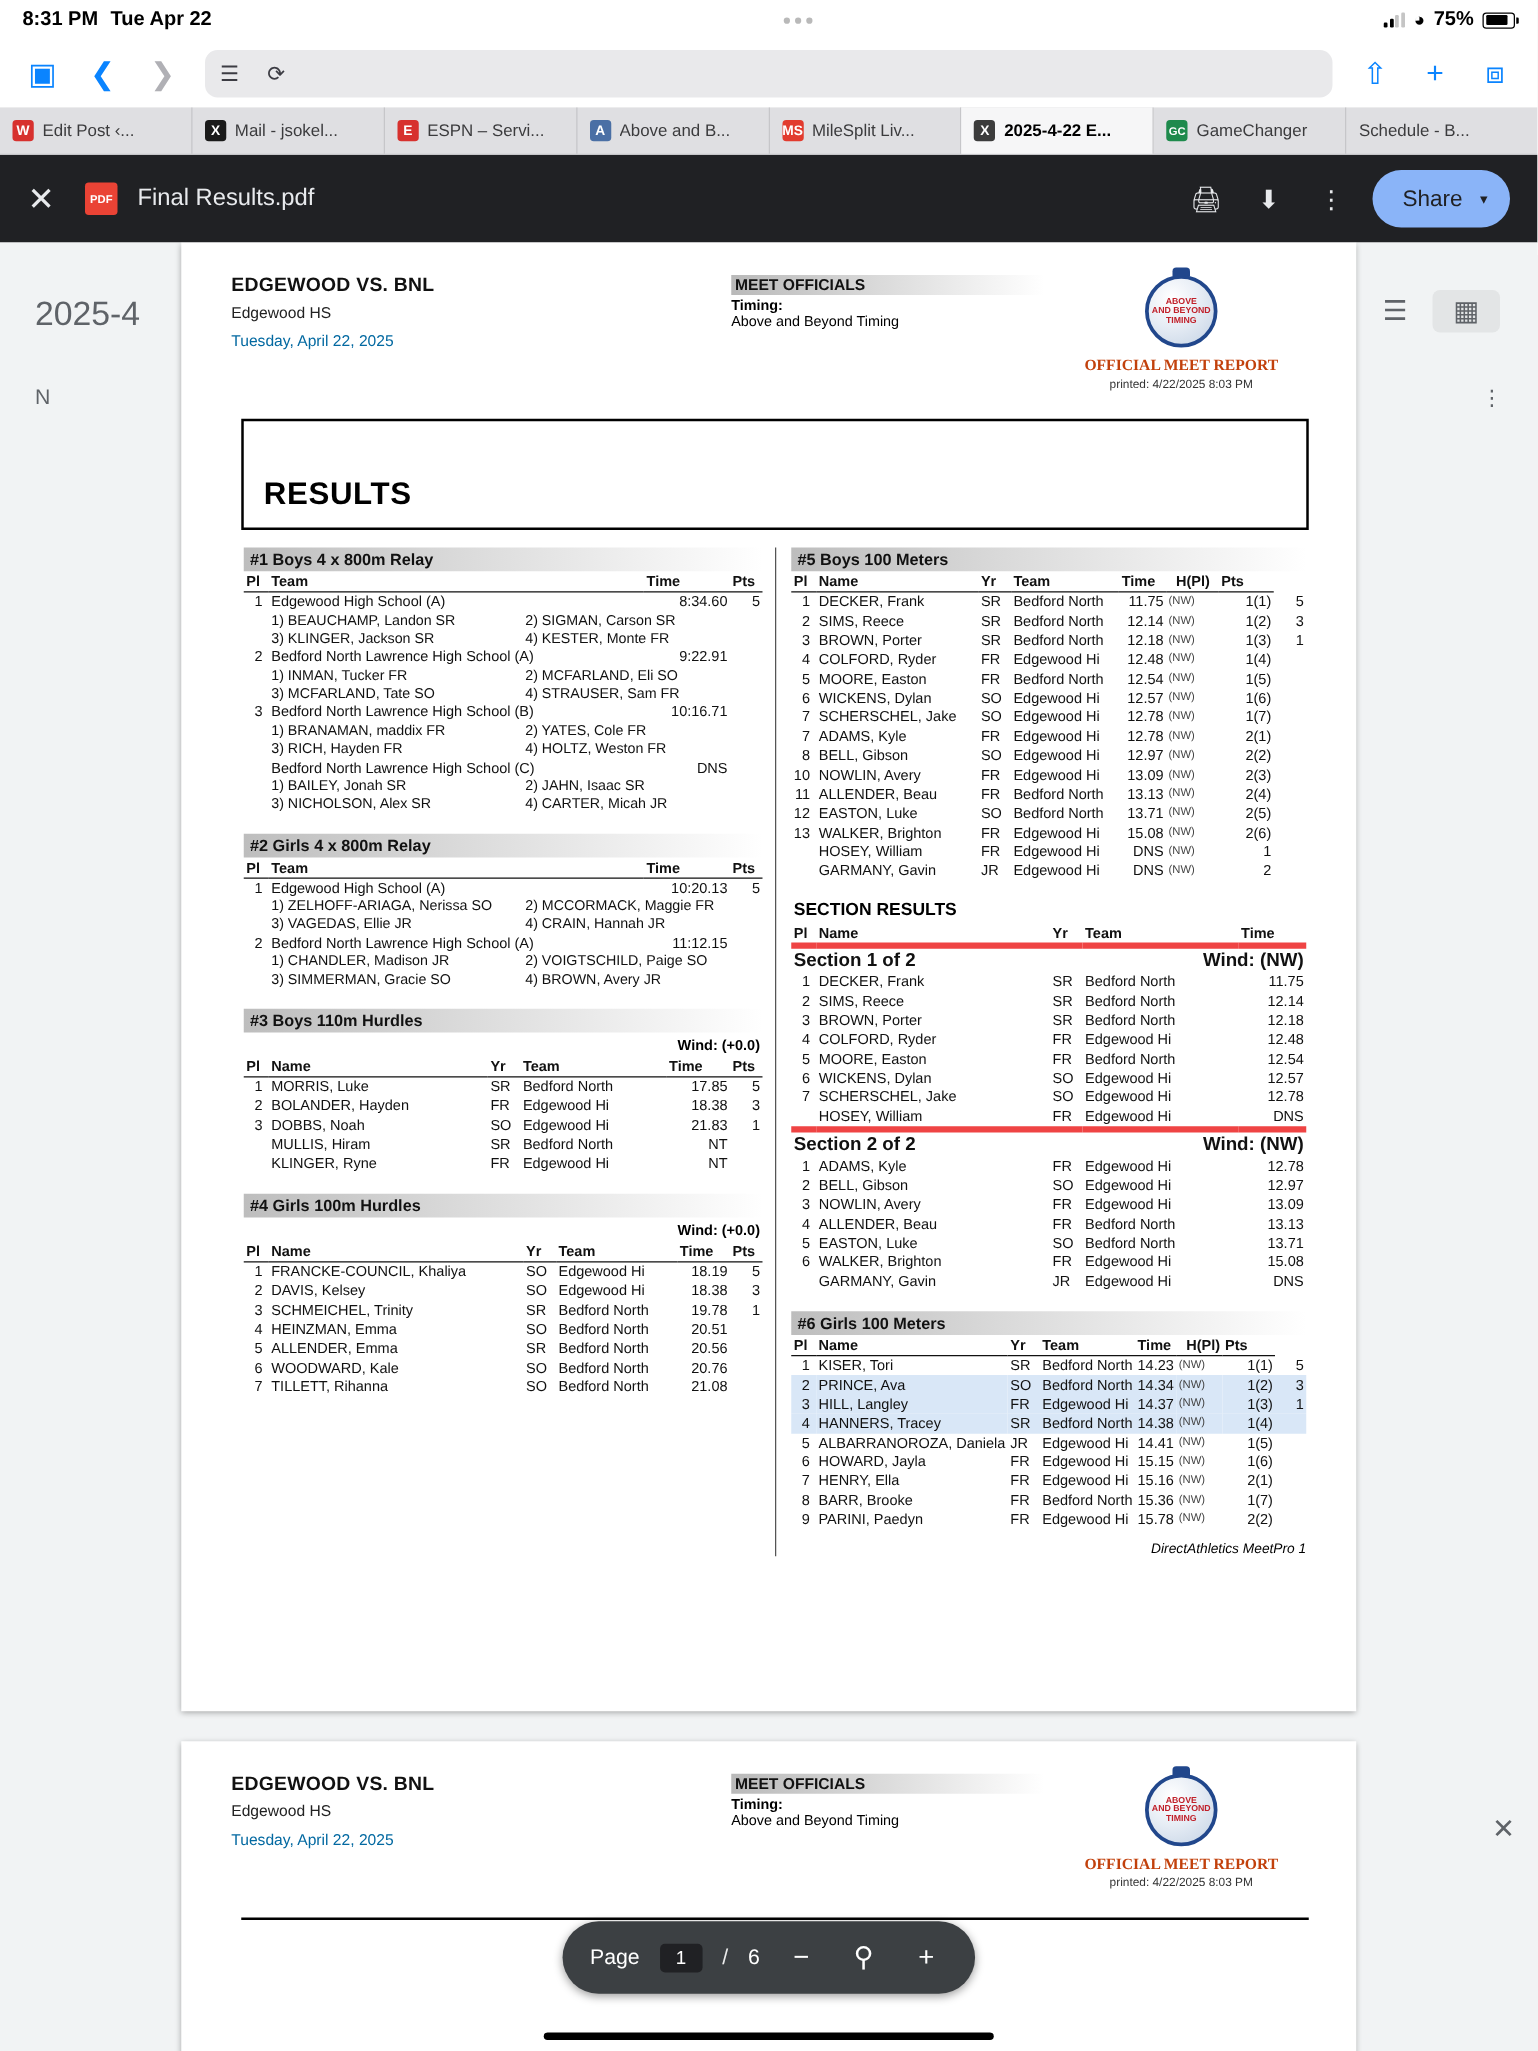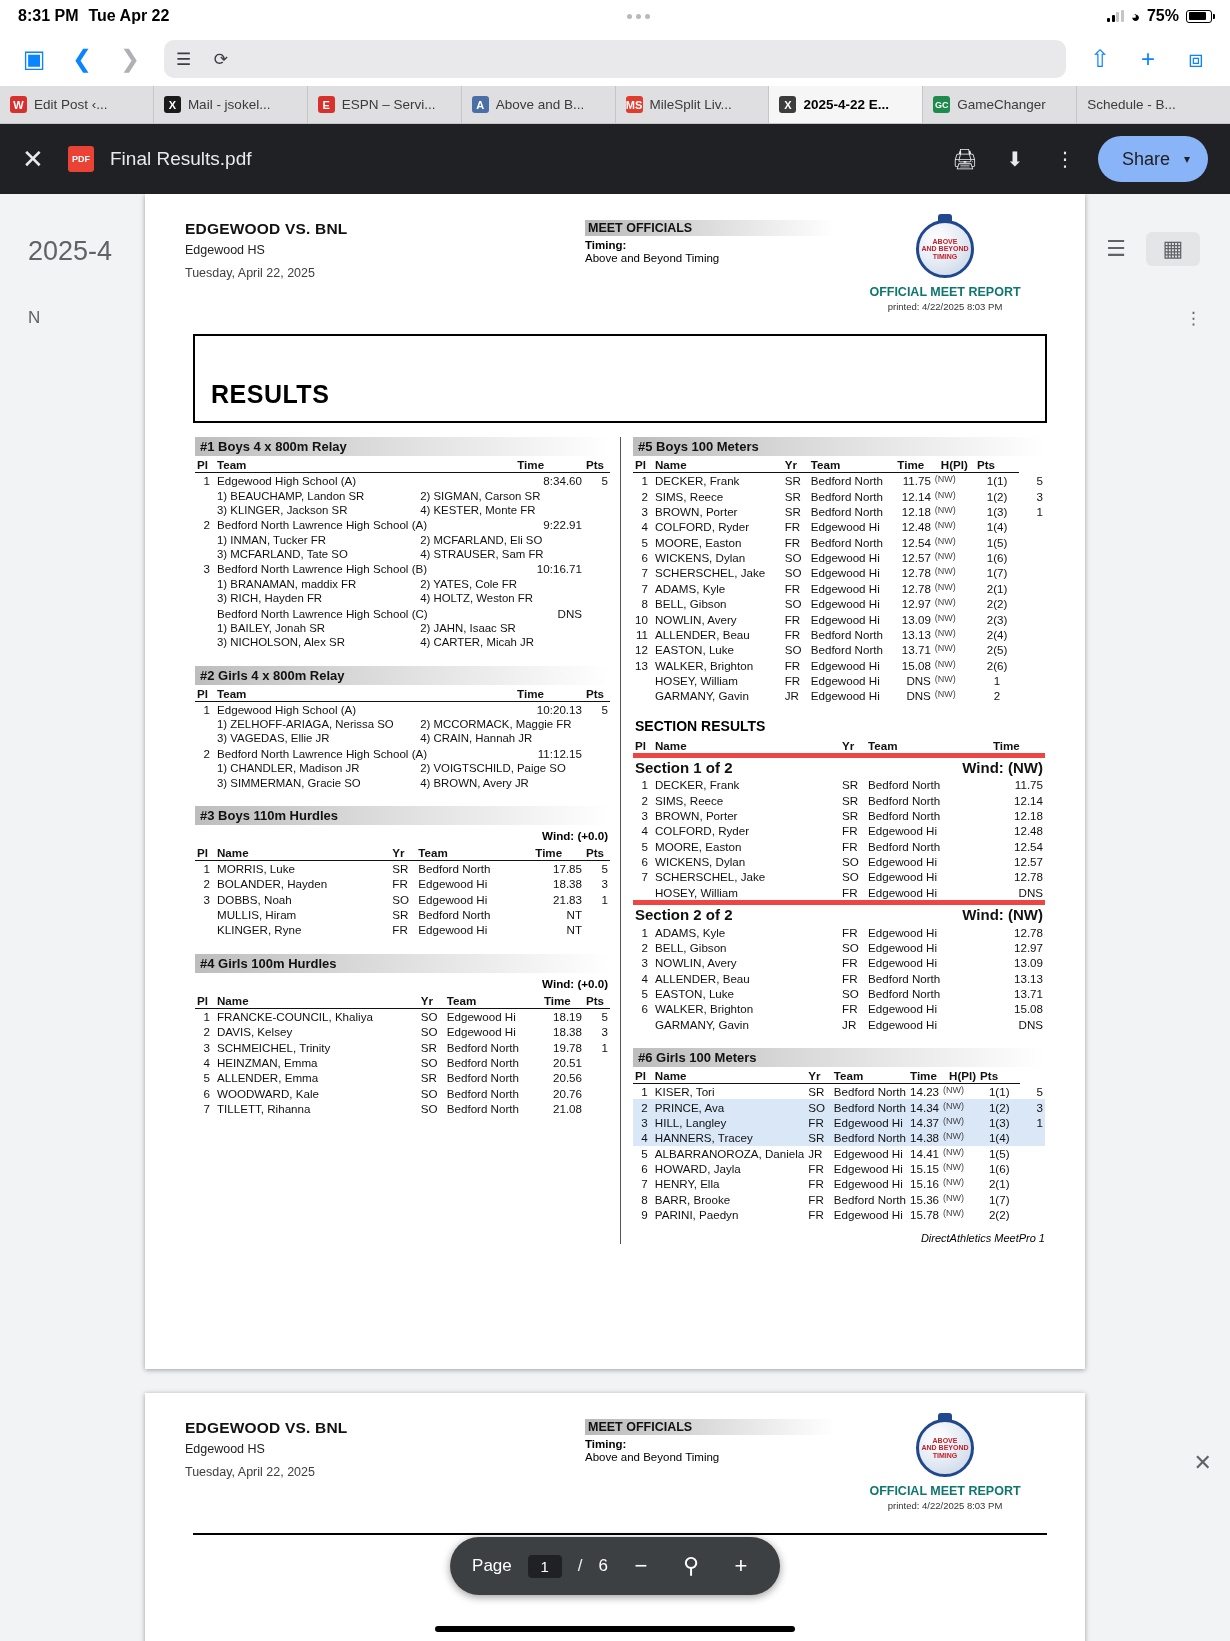--- a/index.html
+++ b/index.html
@@ -116,42 +116,42 @@
     position:relative;
   }
   .page1 { height:1175px; }
   .page2 { height:260px; }
 
   
   .p-head { display:flex; align-items:flex-start; }
   .ph-left { width:400px; }
   .ph-left .meet { font-size:15.5px; font-weight:700; letter-spacing:.2px; color:#111; }
   .ph-left .sub { font-size:12.5px; color:#222; margin-top:5px; }
-  .ph-left .sub2 { font-size:12.5px; color:#404040; margin-top:9px; }
+  .ph-left .sub2 { font-size:12.5px; color:#0369a1; margin-top:9px; }
   .ph-mid { width:250px; }
   .ph-bar {
     font-size:12.5px; font-weight:700; color:#111;
     background:linear-gradient(to right,#b9b9b9,#ffffff);
     padding:1px 3px;
   }
   .ph-mid .t1 { font-size:11.5px; font-weight:700; margin-top:3px;}
   .ph-mid .t2 { font-size:11.5px; margin-top:1px;}
   .ph-right { flex:1; text-align:center; }
   .stopwatch {
     width:58px; height:58px; border-radius:50%;
     background:radial-gradient(circle at 35% 30%, #ffffff 0%, #e7edf5 45%, #c3d2e4 100%);
     border:3px solid #21478c; margin:0 auto; position:relative;
     display:flex; align-items:center; justify-content:center;
     font-size:7px; font-weight:700; color:#c0202a; line-height:1.05; text-align:center;
   }
   .stopwatch::before{
     content:""; position:absolute; top:-9px; left:50%; transform:translateX(-50%);
     width:14px; height:7px; background:#21478c; border-radius:3px 3px 0 0;
   }
-  .ph-right .omr { font-size:12.5px; font-weight:700; margin-top:7px; color:#0f766e;}
+  .ph-right .omr { font-size:12.5px; font-weight:700; margin-top:7px; color:#c2410c;font-family:Liberation Serif, serif;}
   .ph-right .pr  { font-size:9.5px; color:#333; margin-top:2px;}
 
   .results-box {
     margin:22px 8px 0 8px; border:2.5px solid #000; padding:12px 16px;
   }
   .results-box .t { font-size:25px; font-weight:700; letter-spacing:.5px;margin-top:32px; }
 
   
   .cols { display:flex; margin-top:14px; gap:0; }
   .col { width:50%; padding:0 10px; }
@@ -167,21 +167,21 @@
   table.r { width:100%; border-collapse:collapse; font-size:11.6px; color:#111; }
   table.r th {
     font-weight:700; text-align:left; padding:2px 2px 1px 2px;
     border-bottom:1.2px solid #111;
   }
   table.r td { padding:1.2px 2px; vertical-align:top; white-space:nowrap; }
   .c-pl { width:20px; text-align:right; padding-right:5px !important;}
   .c-time { text-align:right; }
   .c-pts { text-align:right; width:26px;}
   .c-yr { width:26px; }
-  .c-h { width:44px; text-align:center;}
+  .c-h { width:44px; text-align:right;}
   .nw { font-size:9px; color:#444; }
   .legs td { padding-left:16px; font-size:11.4px; }
   .windrow { font-size:11.6px; font-weight:700; text-align:right; padding:4px 2px 2px 2px;}
   .sect-title { font-size:14px; font-weight:700; margin:14px 0 3px 2px;}
   .sect-sub { font-size:15px; font-weight:700; padding:3px 2px 1px 2px; border-top:5px solid #ef4444;}
   .hl { background:#d9e7f7; }
 
   
   .pagebar {
     position:absolute; left:50%; transform:translateX(-50%); bottom:46px;

